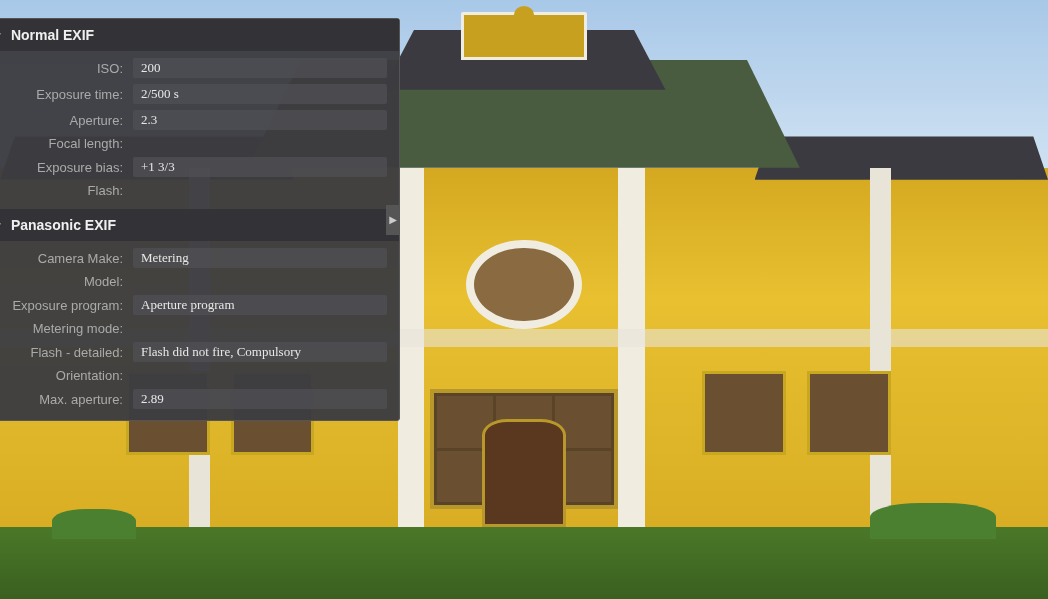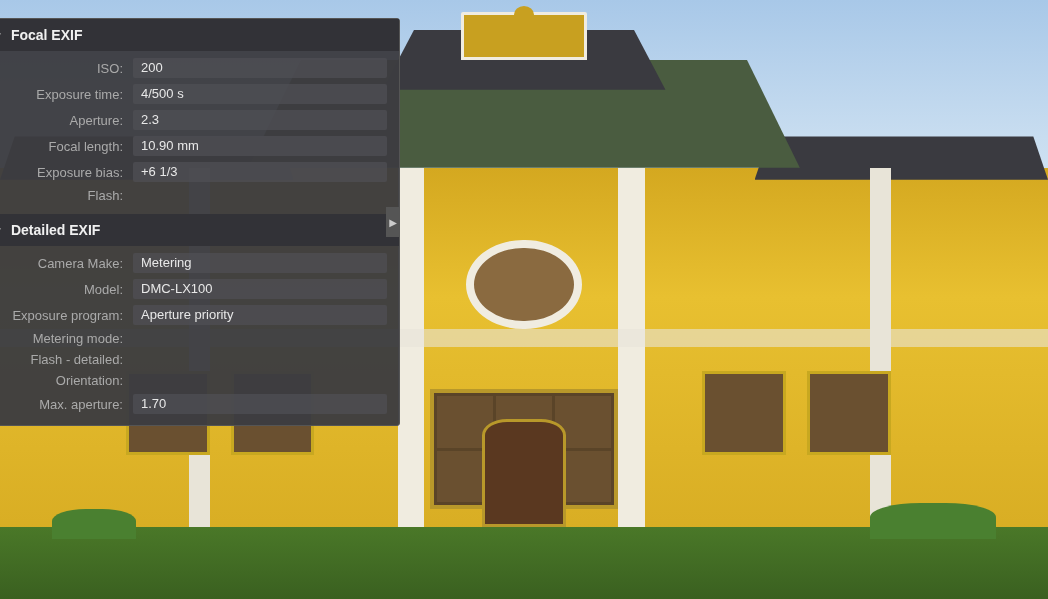--- a/index.html
+++ b/index.html
@@ -93,20 +93,21 @@
     }
 
     .exif-value {
       background: rgba(80, 80, 85, 0.7);
       color: #e8e8e8;
       padding: 2px 8px;
       flex: 1;
       border-radius: 2px;
       font-size: 13px;
       min-height: 20px;
+      font-family: Liberation Serif, serif;
     }
 
     
     .panel-scroll-arrow {
       position: absolute;
       right: -1px;
       top: 50%;
       transform: translateY(-50%);
       width: 14px;
       height: 30px;
@@ -166,92 +167,91 @@
   <div style="position:absolute;bottom:10%;left:5%;width:8%;height:5%;background:#4a8030;border-radius:40% 40% 0 0;"></div>
 
   <div style="position:absolute;top:1%;left:49%;width:2%;height:3%;background:#c8a020;border-radius:50% 50% 0 0;"></div>
 </div>
 
 <div id="exif-panel" style="position:relative;">
 
   <div class="exif-section">
     <div class="exif-section-header">
       <span class="arrow">▼</span>
-      <span>Focal EXIF</span>
+      <span>Normal EXIF</span>
     </div>
     <div class="exif-rows">
 
       <div class="exif-row">
         <span class="exif-label">ISO:</span>
         <span class="exif-value">200</span>
       </div>
 
       <div class="exif-row">
         <span class="exif-label">Exposure time:</span>
-        <span class="exif-value">4/500 s</span>
+        <span class="exif-value">2/500 s</span>
       </div>
 
       <div class="exif-row">
         <span class="exif-label">Aperture:</span>
         <span class="exif-value">2.3</span>
       </div>
 
       <div class="exif-row">
         <span class="exif-label">Focal length:</span>
-        <span class="exif-value">10.90 mm</span>
       </div>
 
       <div class="exif-row">
         <span class="exif-label">Exposure bias:</span>
-        <span class="exif-value">+6 1/3</span>
+        <span class="exif-value">+1 3/3</span>
       </div>
 
       <div class="exif-row">
         <span class="exif-label">Flash:</span>
       </div>
     </div>
   </div>
 
   <div class="exif-section">
     <div class="exif-section-header">
       <span class="arrow">▼</span>
-      <span>Detailed EXIF</span>
+      <span>Panasonic EXIF</span>
     </div>
     <div class="exif-rows">
 
       <div class="exif-row">
         <span class="exif-label">Camera Make:</span>
         <span class="exif-value">Metering</span>
       </div>
 
       <div class="exif-row">
         <span class="exif-label">Model:</span>
-        <span class="exif-value">DMC-LX100</span>
       </div>
 
       <div class="exif-row">
         <span class="exif-label">Exposure program:</span>
-        <span class="exif-value">Aperture priority</span>
+        <span class="exif-value">Aperture program</span>
       </div>
 
       <div class="exif-row">
         <span class="exif-label">Metering mode:</span>
       </div>
 
       <div class="exif-row">
         <span class="exif-label">Flash - detailed:</span>
+        <span class="exif-value">Flash did not fire, Compulsory</span>
       </div>
 
       <div class="exif-row">
         <span class="exif-label">Orientation:</span>
       </div>
 
       <div class="exif-row">
         <span class="exif-label">Max. aperture:</span>
-        <span class="exif-value">1.70</span>
+        <span class="exif-value">2.89</span>
       </div>
     </div>
   </div>
 
   <div class="panel-scroll-arrow">
     <span>▶</span>
   </div>
 </div>
 
 </body></html>

